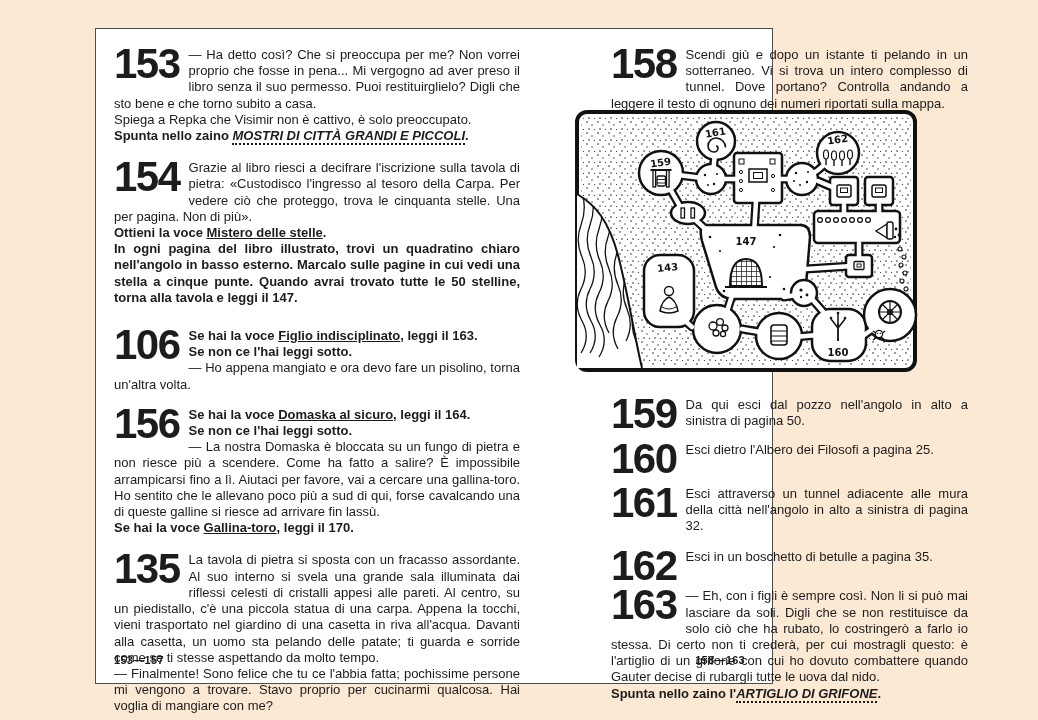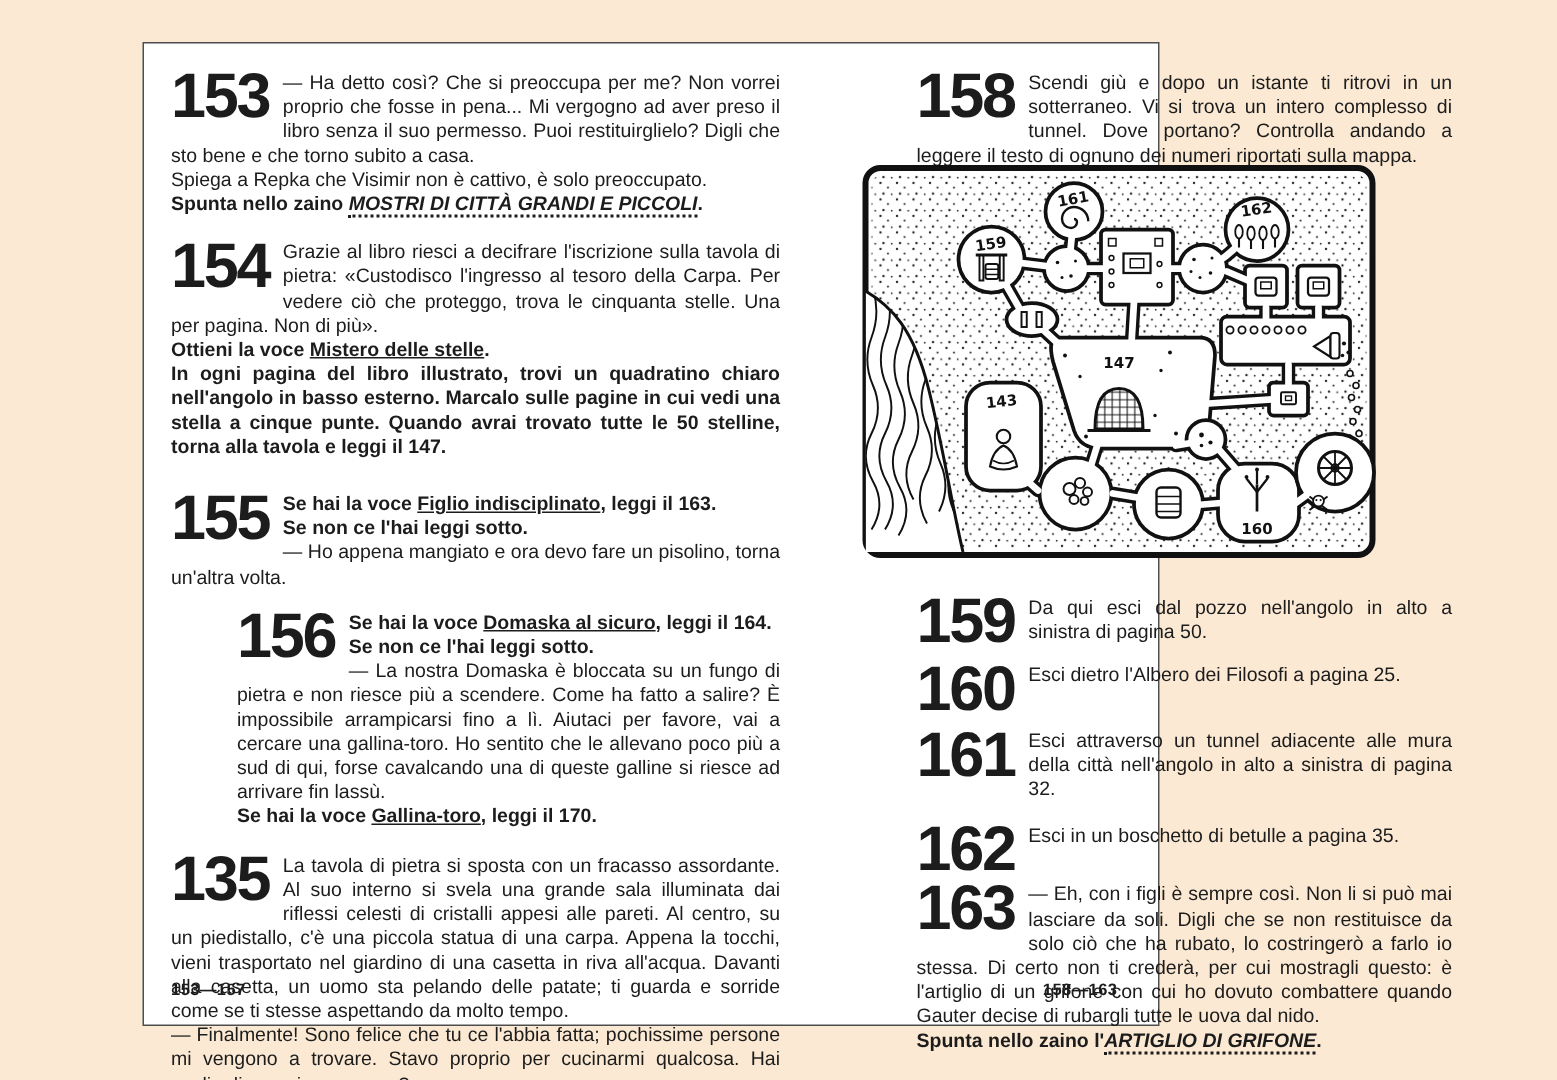--- a/index.html
+++ b/index.html
@@ -20,21 +20,21 @@
   .sec::after{content:"";display:block;clear:both;}
   .num{
     float:left;font-size:42px;line-height:30px;font-weight:bold;
     letter-spacing:-1.5px;margin:2px 9px 2px 0;
   }
   .sec{min-height:34px;}
   p{margin:0;}
   .bold{font-weight:bold;}
   .voice{text-decoration:underline;}
   .pack{font-style:italic;border-bottom:2px dotted #1c1c1c;}
-  .mt154{margin-top:16px;} .mt155{margin-top:22px;} .mt156{margin-top:14px;margin-left:44px;}
+  .mt154{margin-top:16px;} .mt155{margin-top:22px;} .mt156{margin-top:14px;}
   .mt157{margin-top:16px;}
   .map-spacer{height:285px;}
   .mt160{margin-top:11px;} .mt161{margin-top:10px;} .mt162{margin-top:15px;}
   .mt163{margin-top:5px;}
   .footer{position:absolute;bottom:17px;font-size:11px;font-weight:bold;letter-spacing:.3px;}
   .footer-left{left:18px;}
   .footer-right{right:27px;text-align:right;}
   .map-wrap{position:absolute;left:478px;top:80px;width:344px;height:264px;}
   .map-wrap svg{display:block;}
   .maplabel{font-family:"DejaVu Sans",sans-serif;font-size:10px;font-weight:bold;fill:#111;text-anchor:middle;}
@@ -54,21 +54,21 @@
     </div>
 
     <div class="sec mt154">
       <span class="num">154</span>
       <p>Grazie al libro riesci a decifrare l'iscrizione sulla tavola di pietra: «Custodisco l'ingresso al tesoro della Carpa. Per vedere ciò che proteggo, trova le cinquanta stelle. Una per pagina. Non di più».</p>
       <p class="bold"><span>Ottieni la voce </span><span class="voice">Mistero delle stelle</span><span>.</span></p>
       <p class="bold">In ogni pagina del libro illustrato, trovi un quadratino chiaro nell'angolo in basso esterno. Marcalo sulle pagine in cui vedi una stella a cinque punte. Quando avrai trovato tutte le 50 stelline, torna alla tavola e leggi il 147.</p>
     </div>
 
     <div class="sec mt155">
-      <span class="num">155</span>
+      <span class="num">106</span>
       <p class="bold"><span>Se hai la voce </span><span class="voice">Figlio indisciplinato</span><span>, leggi il 163.</span></p>
       <p class="bold">Se non ce l'hai leggi sotto.</p>
       <p>— Ho appena mangiato e ora devo fare un pisolino, torna un'altra volta.</p>
     </div>
 
     <div class="sec mt156">
       <span class="num">156</span>
       <p class="bold"><span>Se hai la voce </span><span class="voice">Domaska al sicuro</span><span>, leggi il 164.</span></p>
       <p class="bold">Se non ce l'hai leggi sotto.</p>
       <p>— La nostra Domaska è bloccata su un fungo di pietra e non riesce più a scendere. Come ha fatto a salire? È impossibile arrampicarsi fino a lì. Aiutaci per favore, vai a cercare una gallina-toro. Ho sentito che le allevano poco più a sud di qui, forse cavalcando una di queste galline si riesce ad arrivare fin lassù.</p>
@@ -80,21 +80,21 @@
       <p>La tavola di pietra si sposta con un fracasso assordante. Al suo interno si svela una grande sala illuminata dai riflessi celesti di cristalli appesi alle pareti. Al centro, su un piedistallo, c'è una piccola statua di una carpa. Appena la tocchi, vieni trasportato nel giardino di una casetta in riva all'acqua. Davanti alla casetta, un uomo sta pelando delle patate; ti guarda e sorride come se ti stesse aspettando da molto tempo.</p>
       <p>— Finalmente! Sono felice che tu ce l'abbia fatta; pochissime persone mi vengono a trovare. Stavo proprio per cucinarmi qualcosa. Hai voglia di mangiare con me?</p>
 
     </div>
   </div>
 
   <div class="col col-right">
 
     <div class="sec">
       <span class="num">158</span>
-      <p>Scendi giù e dopo un istante ti ritrovi in un sotterraneo. Vi si trova un intero complesso di tunnel. Dove portano? Controlla andando a leggere il testo di ognuno dei numeri riportati sulla mappa.</p>
+      <p>Scendi giù e dopo un istante ti pelando in un sotterraneo. Vi si trova un intero complesso di tunnel. Dove portano? Controlla andando a leggere il testo di ognuno dei numeri riportati sulla mappa.</p>
     </div>
 
     <div class="map-spacer"></div>
 
     <div class="sec">
       <span class="num">159</span>
       <p>Da qui esci dal pozzo nell'angolo in alto a sinistra di pagina 50.</p>
     </div>
 
     <div class="sec mt160">

